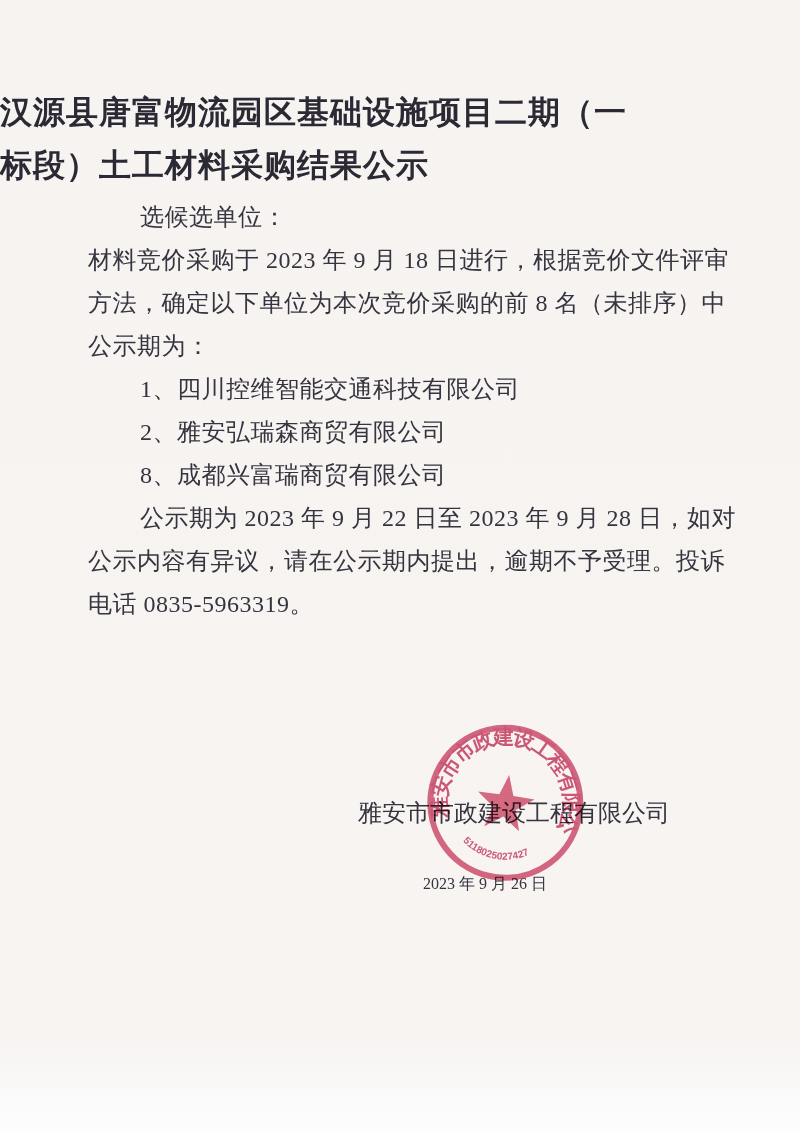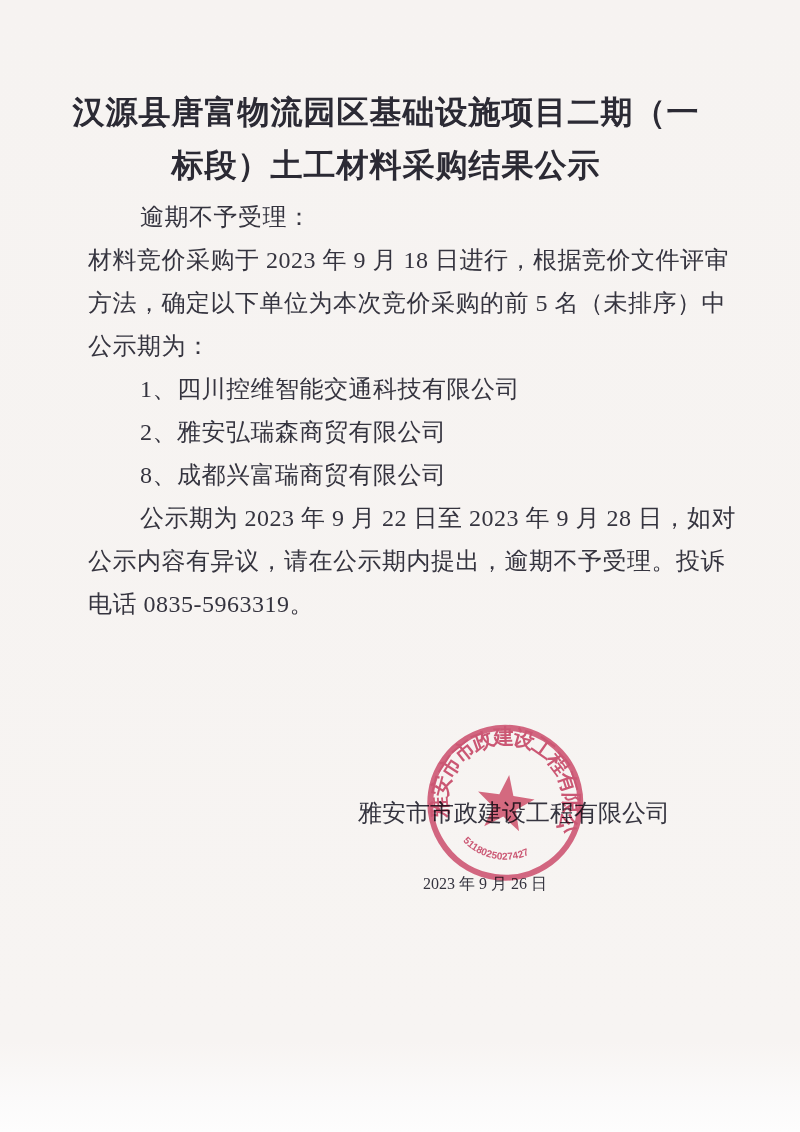--- a/index.html
+++ b/index.html
@@ -13,21 +13,21 @@
     background: linear-gradient(180deg, #f6f3f1 0%, #f7f4f2 92%, #fbfafa 97%, #fdfdfd 100%);
     overflow: hidden;
     font-family: "Liberation Serif", serif;
     color: #34333e;
   }
   .title-block {
     position: absolute;
     top: 86px;
     left: 0;
     width: 772px;
-    text-align: center;
+    text-align: left;
     font-family: "Liberation Sans", sans-serif;
     font-weight: bold;
     font-size: 32px;
     line-height: 53px;
     color: #2b2a34;
     letter-spacing: 1px;
   }
   .body-block {
     position: absolute;
     top: 196px;
@@ -96,23 +96,23 @@
 <body>
 
 <div class="paper">
 
   <div class="title-block">
     <div class="line">汉源县唐富物流园区基础设施项目二期（一</div>
     <div class="line">标段）土工材料采购结果公示</div>
   </div>
 
   <div class="body-block">
-    <div class="line indent">逾期不予受理：</div>
+    <div class="line indent">选候选单位：</div>
     <div class="line">材料竞价采购于 2023 年 9 月 18 日进行，根据竞价文件评审</div>
-    <div class="line">方法，确定以下单位为本次竞价采购的前 5 名（未排序）中</div>
+    <div class="line">方法，确定以下单位为本次竞价采购的前 8 名（未排序）中</div>
     <div class="line">公示期为：</div>
     <div class="line indent">1、四川控维智能交通科技有限公司</div>
     <div class="line indent">2、雅安弘瑞森商贸有限公司</div>
     <div class="line indent">8、成都兴富瑞商贸有限公司</div>
     <div class="line indent">公示期为 2023 年 9 月 22 日至 2023 年 9 月 28 日，如对</div>
     <div class="line">公示内容有异议，请在公示期内提出，逾期不予受理。投诉</div>
     <div class="line">电话 0835-5963319。</div>
   </div>
 
   <div class="signature-company">雅安市市政建设工程有限公司</div>

